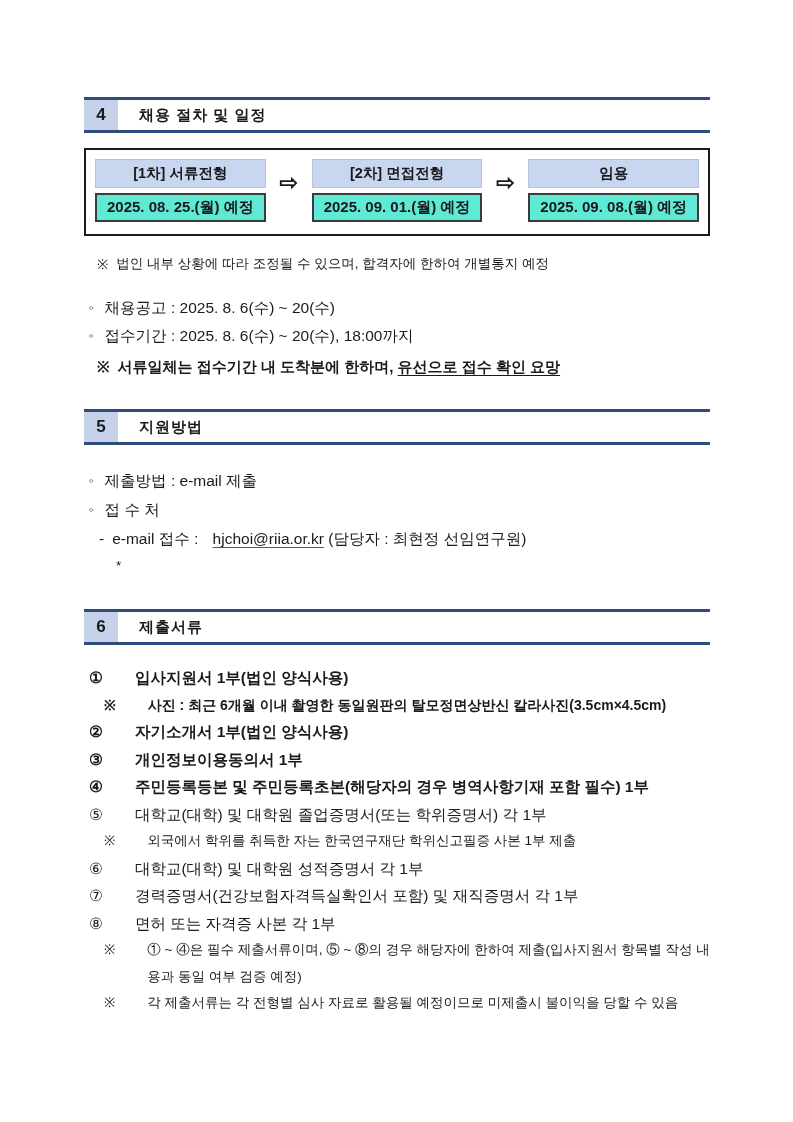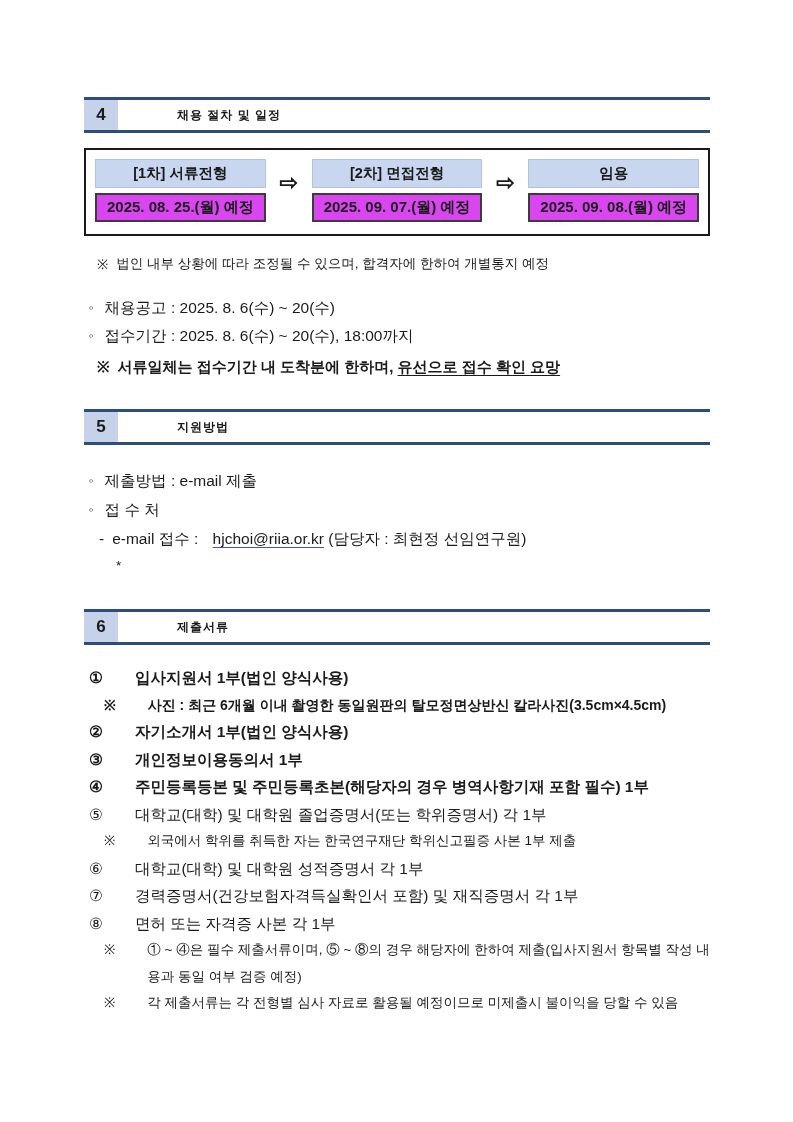--- a/index.html
+++ b/index.html
@@ -19,42 +19,42 @@
     border-bottom:3px solid #2e4d7b;
     display:flex; align-items:stretch;
   }
   .sec-num {
     width:34px; background:#c6d2ea;
     font-weight:bold; font-size:17px;
     display:flex; align-items:center; justify-content:center;
     padding:5px 0;
   }
   .sec-title {
-    font-weight:bold; font-size:12px; letter-spacing:1px;
-    display:flex; align-items:center; padding-left:11px;margin-left:48px;
+    font-weight:bold; font-size:15px; letter-spacing:1px;
+    display:flex; align-items:center; padding-left:21px;
   }
   
   .flow {
     border:2px solid #1a1a1a;
     margin-top:15px;
     padding:9px 9px 12px 9px;
     display:flex; align-items:flex-start;
   }
   .flow-col { flex:1; }
   .flow-label {
     background:#c9d6f0;
     border:1px solid #b6c2dd;
     font-weight:bold; font-size:14.5px;
     text-align:center; padding:4px 12px;
   }
   .flow-date {
     border:2px solid #3c3c3c;
     font-weight:bold; font-size:15px;
     text-align:center; padding:3px 0;
-    margin-top:5px; background:#d946ef;
+    margin-top:5px; background:#5eead4;
   }
   .flow-arrow {
     width:46px; text-align:center;
     font-size:22px; font-weight:bold;
     padding-top:11px; color:#1a1a1a;
   }
   
   .line { display:flex; }
   .marker { flex:0 0 auto; }
   .note-sm { font-size:13.5px; margin-top:19px; padding-left:13px; }
@@ -94,21 +94,21 @@
   </div>
 
   <div class="flow">
     <div class="flow-col">
       <div class="flow-label">[1차] 서류전형</div>
       <div class="flow-date">2025. 08. 25.(월) 예정</div>
     </div>
     <div class="flow-arrow">⇨</div>
     <div class="flow-col">
       <div class="flow-label">[2차] 면접전형</div>
-      <div class="flow-date">2025. 09. 07.(월) 예정</div>
+      <div class="flow-date">2025. 09. 01.(월) 예정</div>
     </div>
     <div class="flow-arrow">⇨</div>
     <div class="flow-col">
       <div class="flow-label">임용</div>
       <div class="flow-date">2025. 09. 08.(월) 예정</div>
     </div>
   </div>
 
   <div class="line note-sm">
     <span class="marker">※</span>

